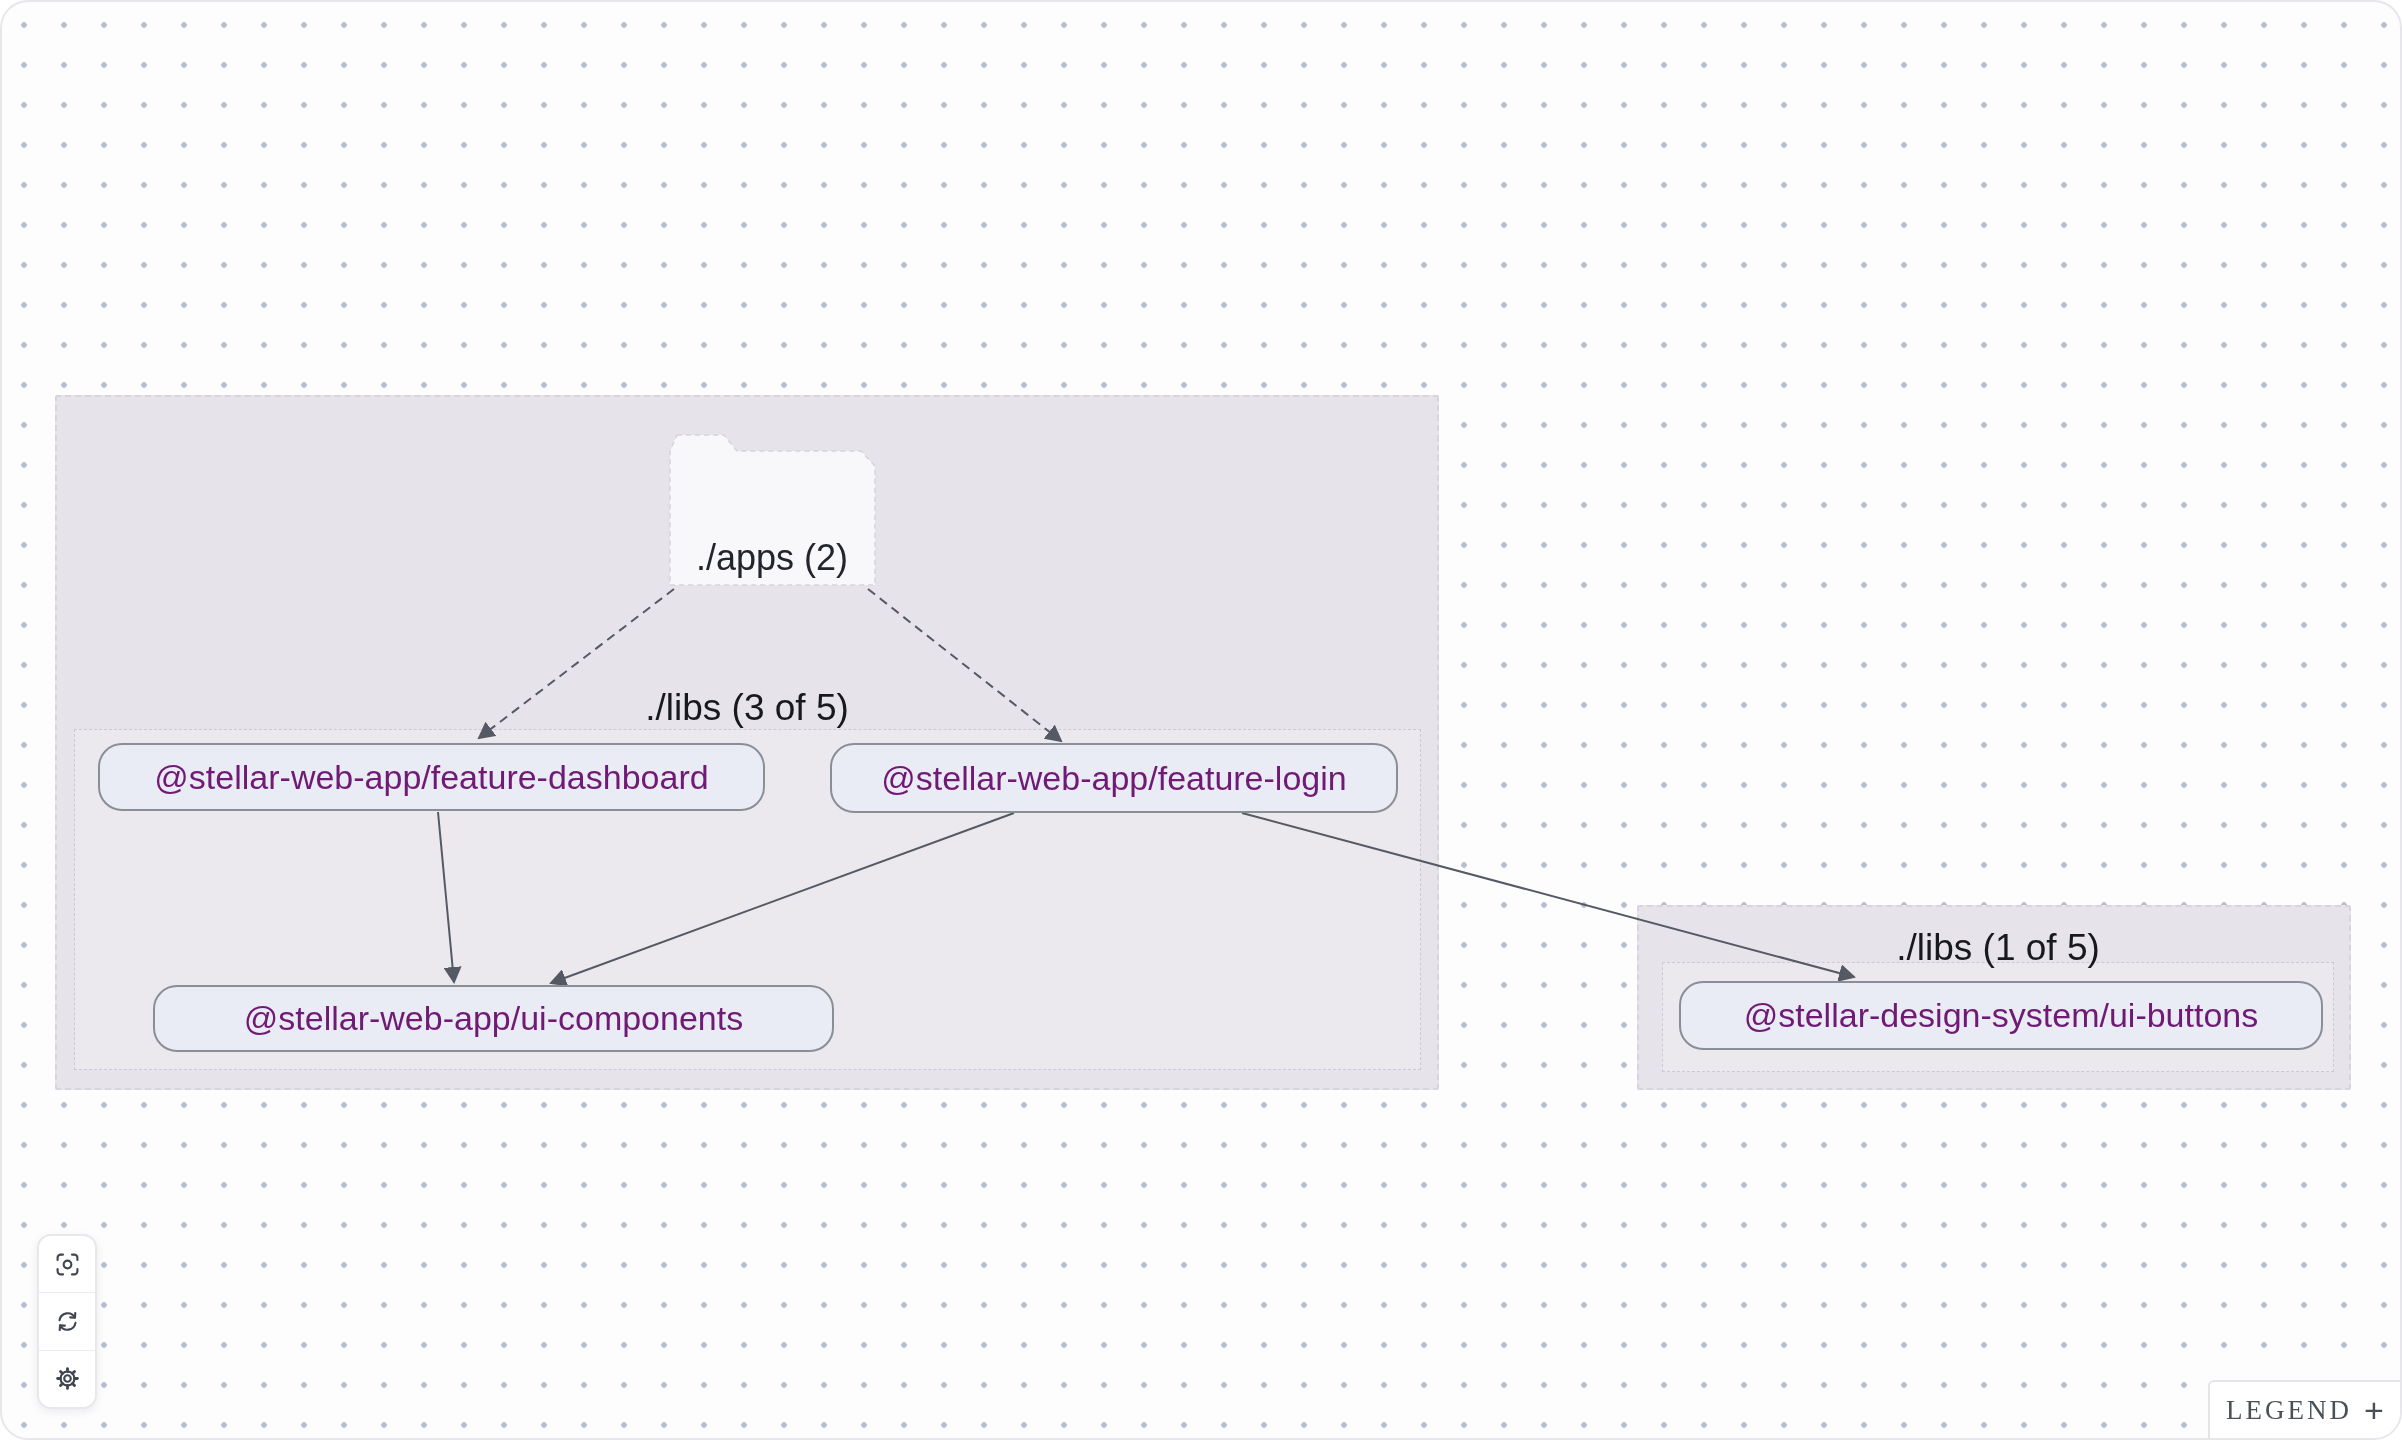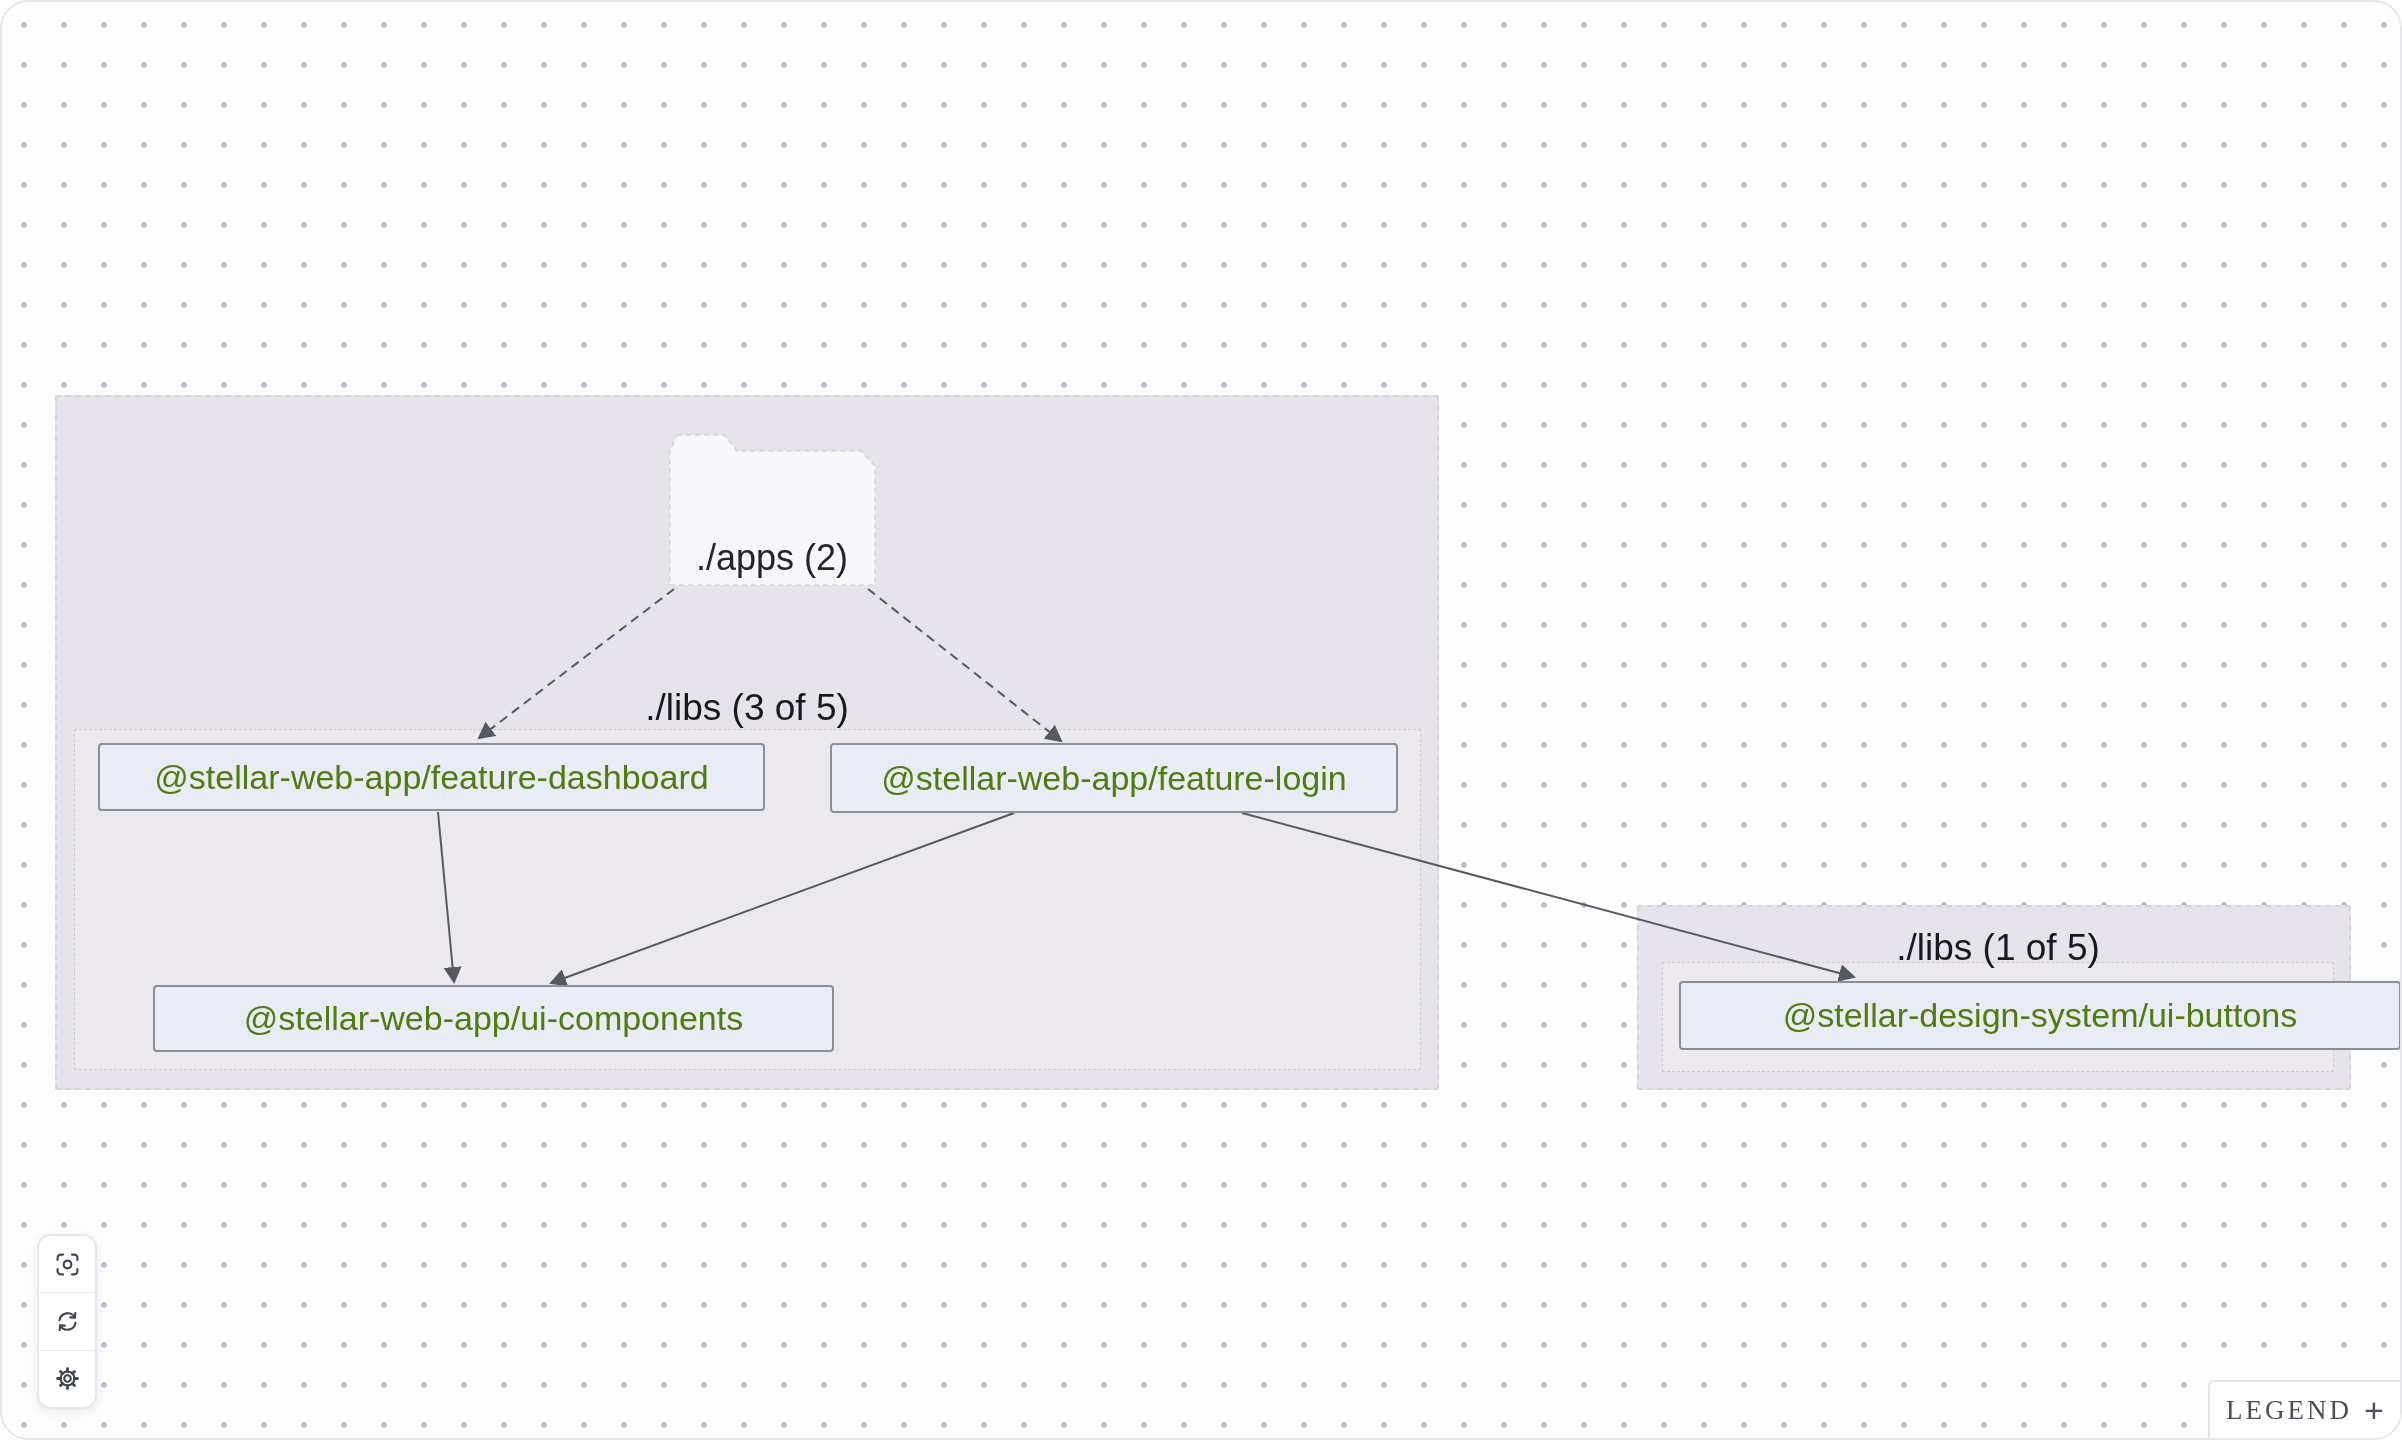--- a/index.html
+++ b/index.html
@@ -44,23 +44,23 @@
     font-size:36px;
     color:#22252c;
     margin-top:40px;
   }
   .node{
     position:absolute;
     box-sizing:border-box;
     display:flex;align-items:center;justify-content:center;
     background:#e9ecf5;
     border:2px solid #8a8e97;
-    border-radius:4px;
+    border-radius:24px;
     font-size:34px;
-    color:#4d7c0f;
+    color:#701a75;
     white-space:nowrap;
   }
   #edges-svg{position:absolute;left:0;top:0;}
   .edge{stroke:#545963;stroke-width:2;fill:none;}
   .edge.dashed{stroke-dasharray:9 6;}
   .folder-shape{fill:#f8f7fa;stroke:#d6d3dc;stroke-width:1.5;stroke-dasharray:5 4;}
   .toolbar{
     position:absolute;left:35px;top:1232px;width:60px;height:175px;
     box-sizing:border-box;background:#ffffff;
     border:2px solid #e8e8ec;border-radius:14px;
@@ -108,21 +108,21 @@
       <line x1="1240" y1="811" x2="1852" y2="975" class="edge" marker-end="url(#arrow)"></line>
     </svg>
 
   <div class="folder-label" style="left:770px;top:516px;">./apps (2)</div>
   <div class="graph-label" style="left:745px;top:684px;">./libs (3 of 5)</div>
   <div class="graph-label" style="left:1996px;top:924px;">./libs (1 of 5)</div>
 
   <div class="node" style="left:96px;top:741px;width:667px;height:68px;">@stellar-web-app/feature-dashboard</div>
   <div class="node" style="left:828px;top:741px;width:568px;height:70px;">@stellar-web-app/feature-login</div>
   <div class="node" style="left:151px;top:983px;width:681px;height:67px;">@stellar-web-app/ui-components</div>
-  <div class="node" style="left:1677px;top:979px;width:722px;height:69px;">@stellar-design-system/ui-buttons</div>
+  <div class="node" style="left:1677px;top:979px;width:644px;height:69px;">@stellar-design-system/ui-buttons</div>
 
   <div class="toolbar">
     <button>
       <svg width="27" height="27" viewBox="0 0 24 24">
         <path d="M8 3.2 H6 A2.8 2.8 0 0 0 3.2 6 V8"></path>
         <path d="M16 3.2 H18 A2.8 2.8 0 0 1 20.8 6 V8"></path>
         <path d="M8 20.8 H6 A2.8 2.8 0 0 1 3.2 18 V16"></path>
         <path d="M16 20.8 H18 A2.8 2.8 0 0 0 20.8 18 V16"></path>
         <circle cx="12" cy="12" r="3.4"></circle>
       </svg>

